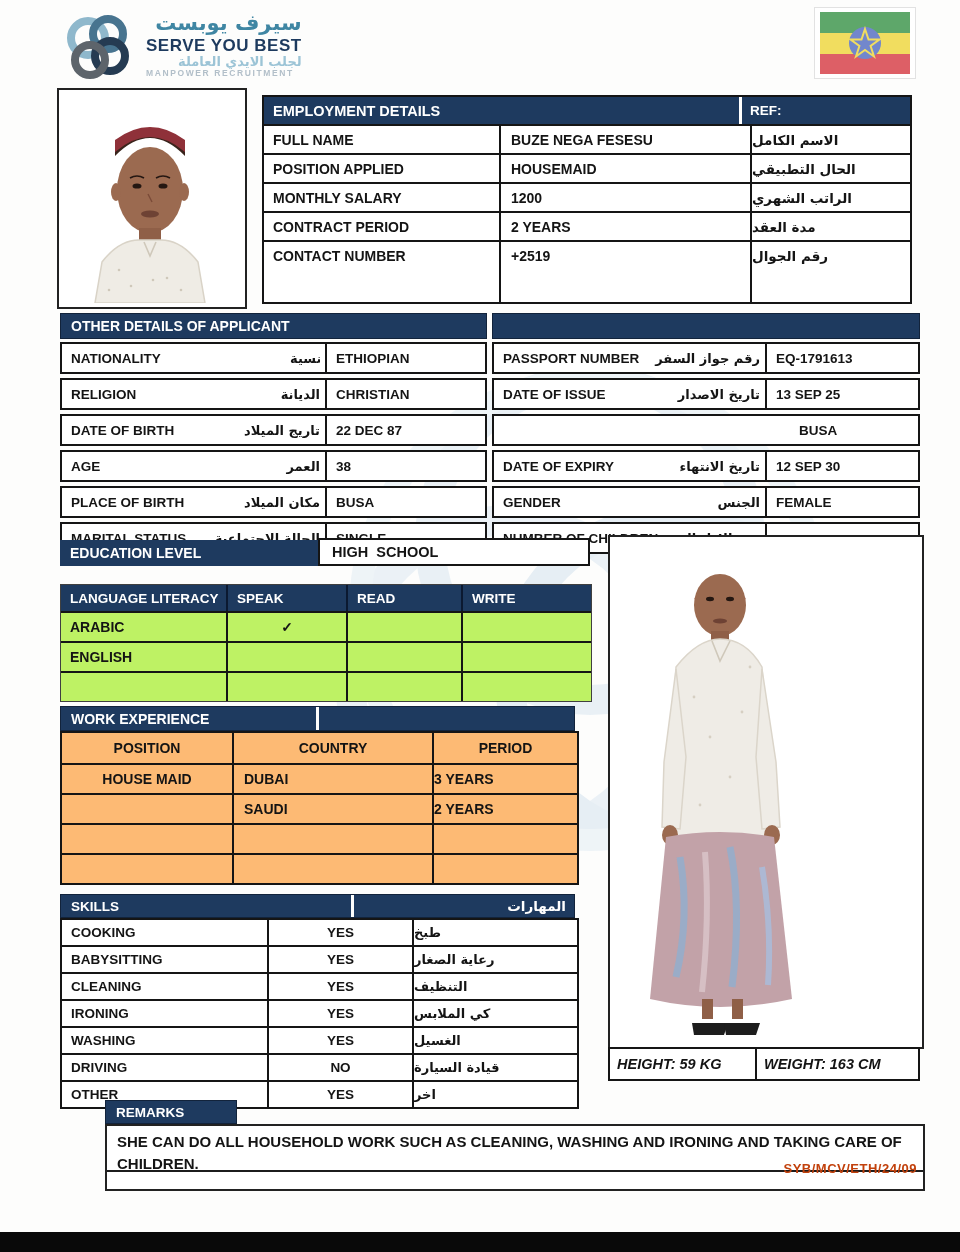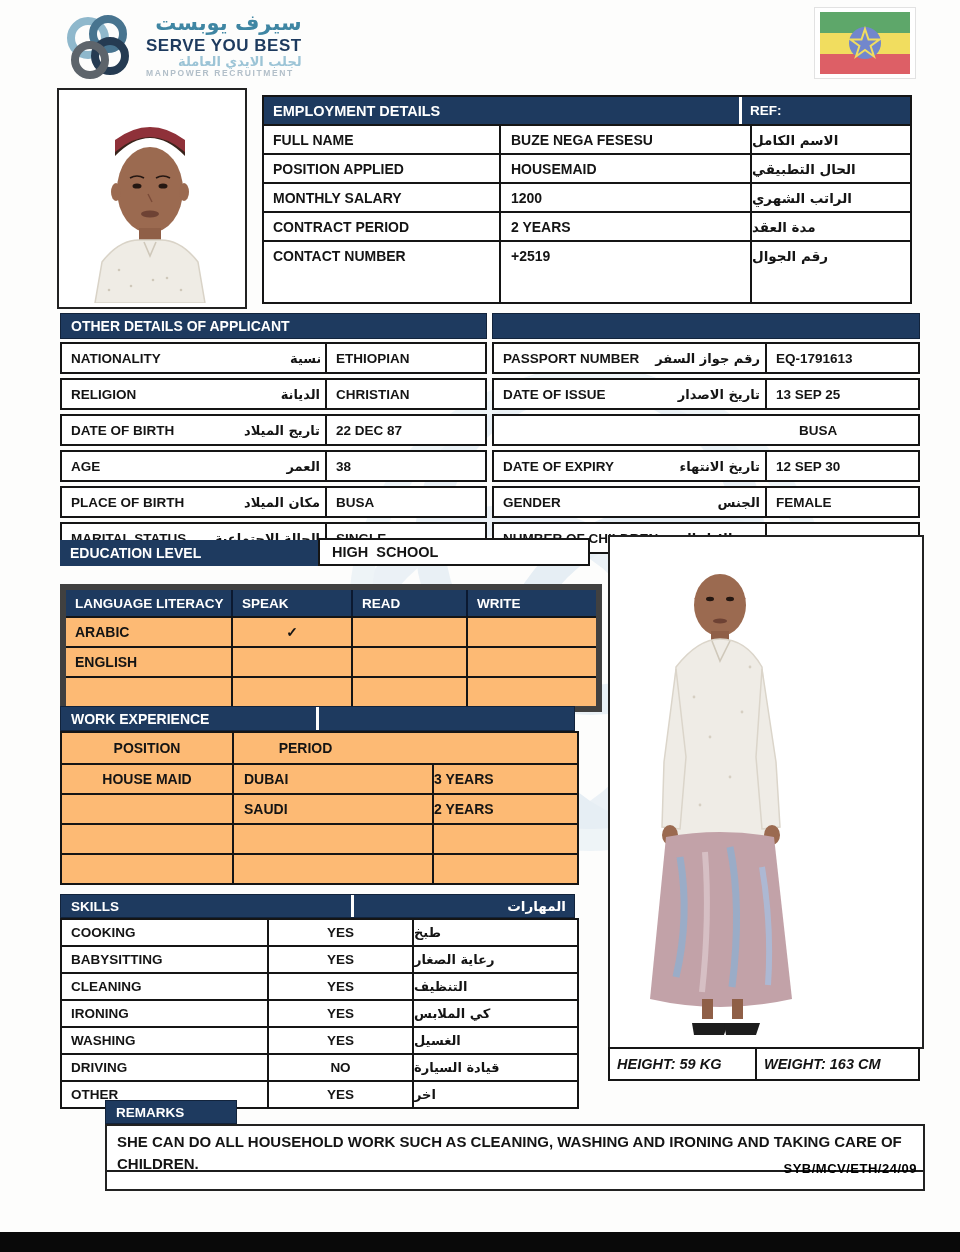--- a/index.html
+++ b/index.html
@@ -50,21 +50,21 @@
   .odar{font-weight:bold;font-size:13px;}
   .clip{display:inline-block;max-width:30px;overflow:hidden;white-space:nowrap;direction:ltr;text-align:left;}
 
   
   .edu-tab{left:60px;top:540px;width:258px;height:26px;display:flex;align-items:center;padding-left:10px;
            box-sizing:border-box;font-size:14px;font-weight:bold;}
   .edu-val{left:318px;top:538px;width:272px;height:28px;background:#fff;border:2px solid #151515;
            box-sizing:border-box;display:flex;align-items:center;padding-left:12px;font-size:14.5px;font-weight:bold;white-space:pre;}
 
   
-  .lang{left:60px;top:584px;width:530px;border:6px solid #404040;background:#fdba74;}
+  .lang{left:60px;top:584px;width:530px;border:1px solid #404040;background:#bef264;}
   .lang-header{display:flex;height:26px;}
   .lang-header div{display:flex;align-items:center;padding-left:9px;font-size:13.5px;font-weight:bold;box-sizing:border-box;}
   .lang-header div + div{border-left:2px solid #0b1931;}
   .lang-row{display:flex;height:28px;border-top:2px solid #151515;font-size:14px;}
   .lang-row div{box-sizing:border-box;display:flex;align-items:center;}
   .lang-row div + div{border-left:2px solid #151515;}
   .lc1{width:165px;padding-left:9px;font-weight:bold;}
   .lc2{width:120px;justify-content:center;font-weight:bold;}
   .lc3{width:115px;}
   .lc4{width:130px;}
@@ -103,21 +103,21 @@
           align-items:center;padding-left:7px;font-size:14.5px;font-weight:bold;font-style:italic;}
   .hw .h{width:149px;}
   .hw .w{width:163px;border-left:none;}
 
   
   .rm-tab{left:105px;top:1100px;width:132px;height:24px;display:flex;align-items:center;padding-left:10px;
           box-sizing:border-box;font-size:13.5px;font-weight:bold;border:1px solid #12233b;}
   .rm-box{left:105px;top:1124px;width:820px;height:67px;background:#fff;border:2px solid #222;box-sizing:border-box;}
   .rm-text{padding:5px 12px 0 10px;font-size:15px;font-weight:bold;line-height:1.45;}
   .rm-line{position:absolute;left:0;right:0;top:44px;border-top:2px solid #1c1c1c;}
-  .rm-code{position:absolute;right:6px;top:35px;font-size:13px;color:#000000;font-weight:bold;letter-spacing:.5px;}
+  .rm-code{position:absolute;right:6px;top:35px;font-size:13px;color:#c2410c;font-weight:bold;letter-spacing:.5px;}
 
   .bottom-bar{left:0;top:1232px;width:960px;height:20px;background:#090909;}
 </style>
 </head>
 <body>
 
 <div class="page">
 
   <svg class="watermark" viewBox="0 0 560 700">
     <circle cx="280" cy="260" r="160" fill="none" stroke="#d9e6f0" stroke-width="30"></circle>
@@ -334,20 +334,21 @@
     </div>
   </div>
 
   <div class="abs navy we-bar">
     <span>WORK EXPERIENCE</span>
     <span class="we-bar-div"></span>
   </div>
   <div class="abs we">
     <div class="we-row we-head">
       <div class="wc1">POSITION</div>
+      <div class="wc2">COUNTRY</div>
       <div class="wc3">PERIOD</div>
     </div>
     <div class="we-row">
       <div class="wc1">HOUSE MAID</div>
       <div class="wc2">DUBAI</div>
       <div class="wc3">3 YEARS</div>
     </div>
     <div class="we-row">
       <div class="wc1"></div>
       <div class="wc2">SAUDI</div>

